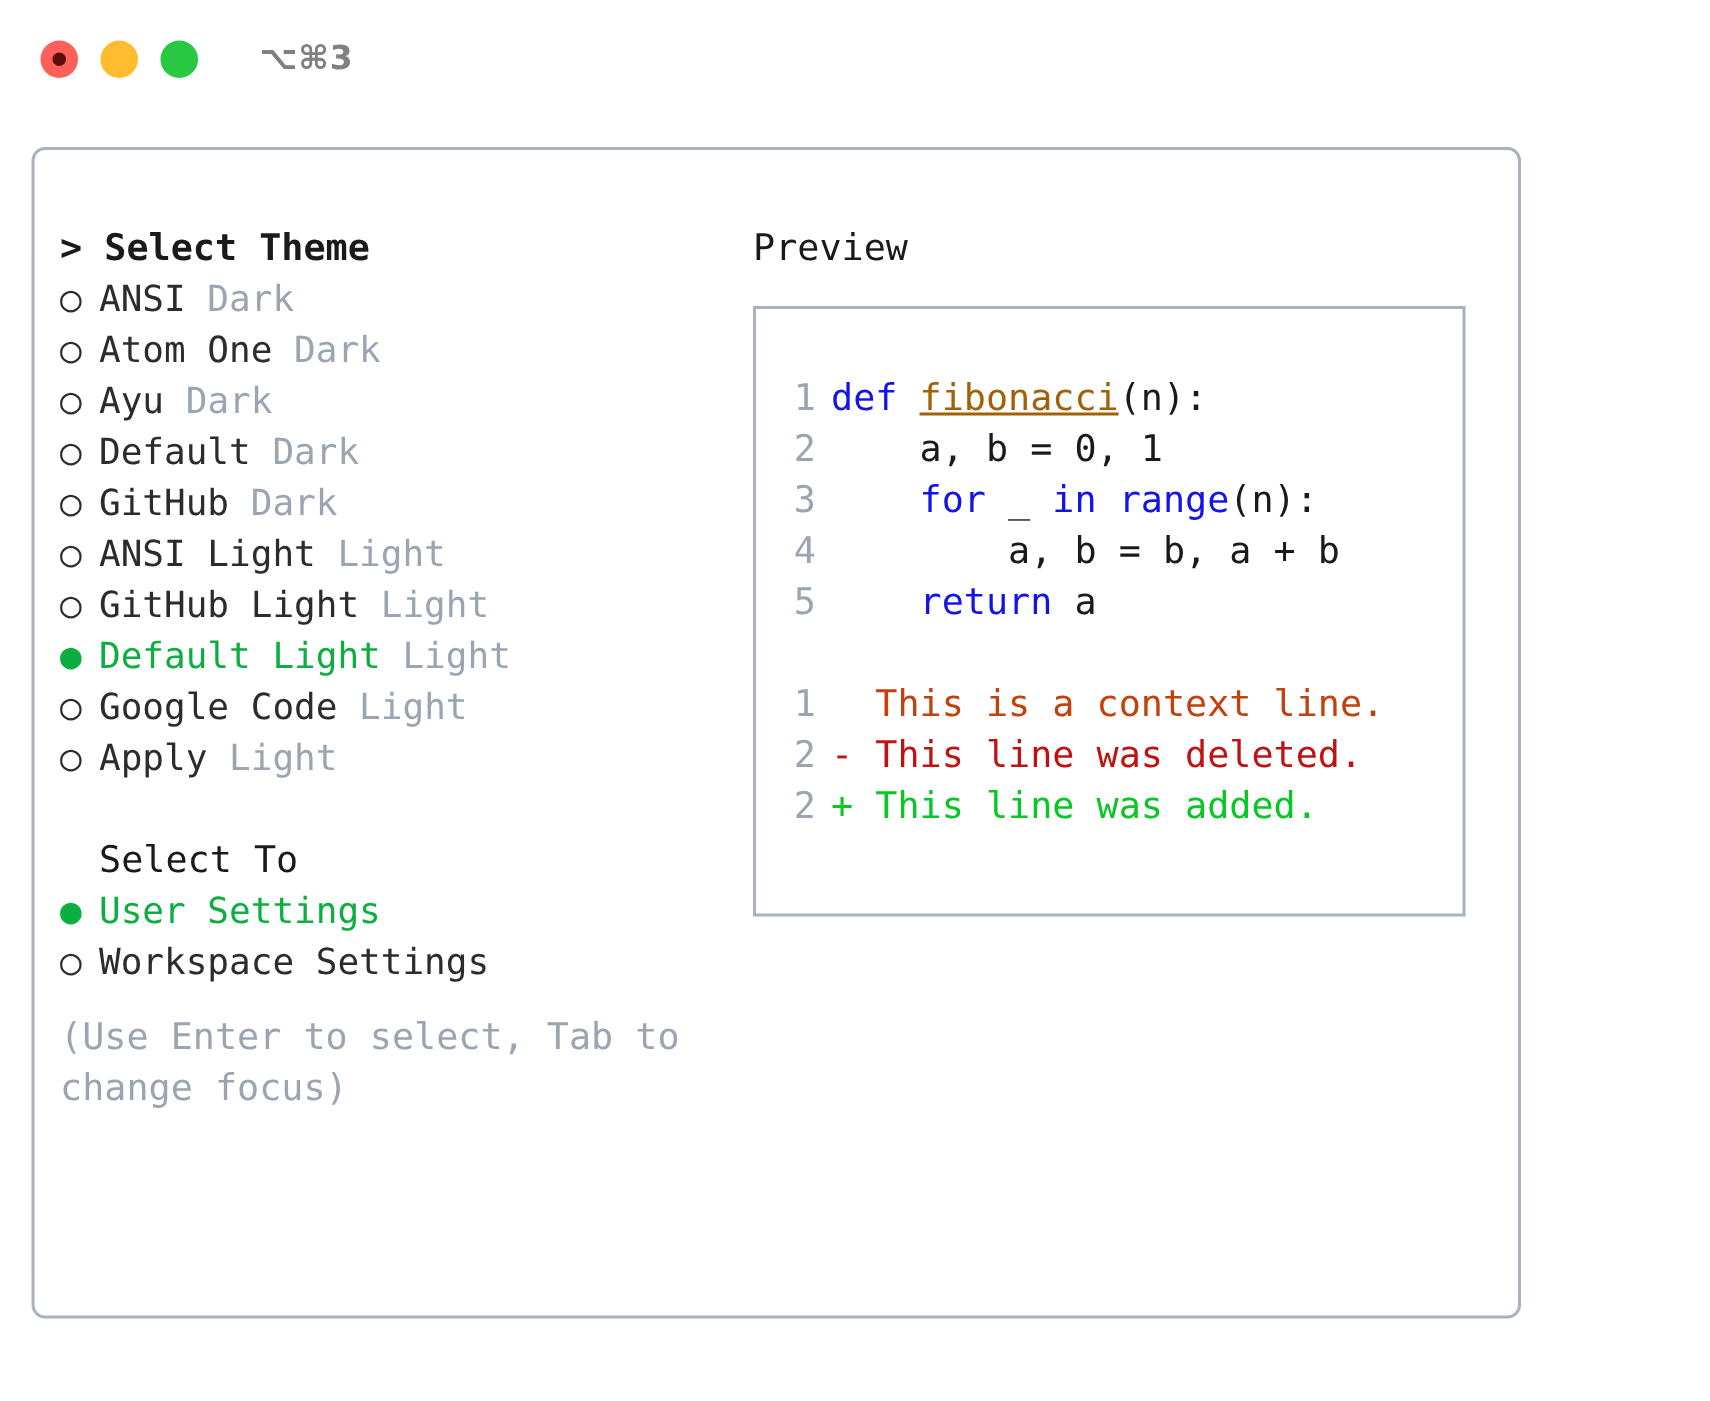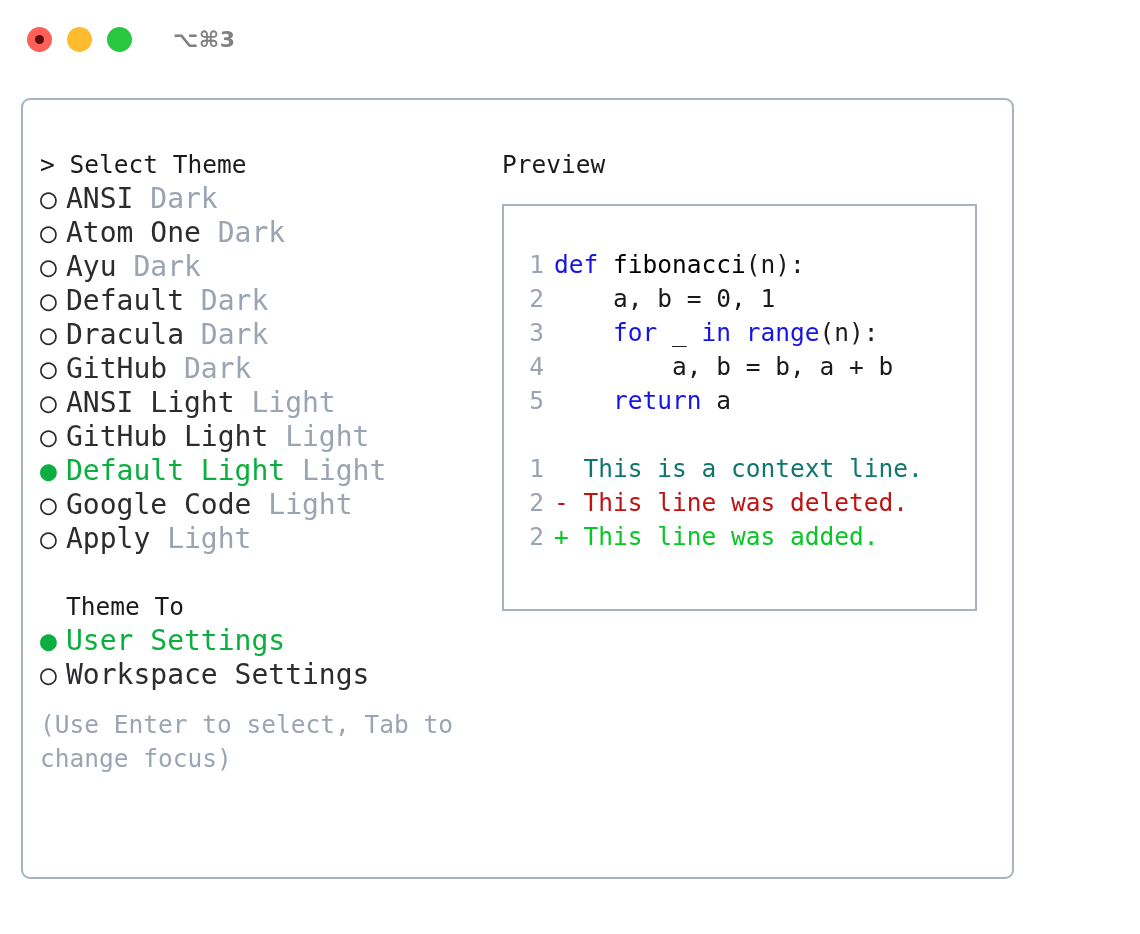--- a/index.html
+++ b/index.html
@@ -84,27 +84,27 @@
 
   
   #left-col {
     position: absolute;
     left: 17px;
     top: 48px;
     width: 440px;
   }
   .hdr {
     font-size: 24.5px;
-    font-weight: normal;
+    font-weight: bold;
     color: #1a1a1a;
     line-height: 34px;
     white-space: pre;
   }
   .row {
-    font-size: 28px;
+    font-size: 24px;
     line-height: 34px;
     white-space: pre;
     color: #2b2b30;
     display: block;
   }
   .marker {
     display: inline-block;
     width: 26px;
     color: #2b2b30;
   }
@@ -164,23 +164,23 @@
   }
   .cline { display: block; white-space: pre; }
   .lnum {
     display: inline-block;
     width: 28px;
     text-align: right;
     color: #9aa4b2;
     margin-right: 10px;
   }
   .kw  { color: #1414e6; }
-  .fn  { color: #000000; }
+  .fn  { color: #a16207; text-decoration: underline; }
   .pl  { color: #1a1a1a; }
-  .ctx { color: #0f766e; }
+  .ctx { color: #c2410c; }
   .del { color: #c01212; }
   .add { color: #06c724; }
   .blank-line { display: block; height: 34px; }
 </style>
 </head>
 <body>
 
 <div id="screen">
 
   <div id="titlebar">
@@ -194,32 +194,31 @@
     <div id="panel-body">
 
       <div id="left-col">
         <div class="hdr"><span>&gt; </span><span>Select Theme</span></div>
 
         <div id="theme-list">
             <div class="row"><span class="marker">○ </span><span class="label">ANSI</span><span class="cat"> Dark</span></div>
             <div class="row"><span class="marker">○ </span><span class="label">Atom One</span><span class="cat"> Dark</span></div>
             <div class="row"><span class="marker">○ </span><span class="label">Ayu</span><span class="cat"> Dark</span></div>
             <div class="row"><span class="marker">○ </span><span class="label">Default</span><span class="cat"> Dark</span></div>
-            <div class="row"><span class="marker">○ </span><span class="label">Dracula</span><span class="cat"> Dark</span></div>
             <div class="row"><span class="marker">○ </span><span class="label">GitHub</span><span class="cat"> Dark</span></div>
             <div class="row"><span class="marker">○ </span><span class="label">ANSI Light</span><span class="cat"> Light</span></div>
             <div class="row"><span class="marker">○ </span><span class="label">GitHub Light</span><span class="cat"> Light</span></div>
             <div class="row selected"><span class="marker sel">● </span><span class="label">Default Light</span><span class="cat"> Light</span></div>
             <div class="row"><span class="marker">○ </span><span class="label">Google Code</span><span class="cat"> Light</span></div>
             <div class="row"><span class="marker">○ </span><span class="label">Apply</span><span class="cat"> Light</span></div>
           </div>
 
         <div class="spacer"></div>
 
-        <div class="section-head"><span class="marker">○</span><span>Theme To</span></div>
+        <div class="section-head"><span class="marker">○</span><span>Select To</span></div>
 
         <div id="apply-to-list">
             <div class="row selected"><span class="marker sel">● </span><span class="label">User Settings</span></div>
             <div class="row"><span class="marker">○ </span><span class="label">Workspace Settings</span></div>
           </div>
 
         <div id="hint">(Use Enter to select, Tab to change focus)</div>
       </div>
 
       <div id="right-col">

